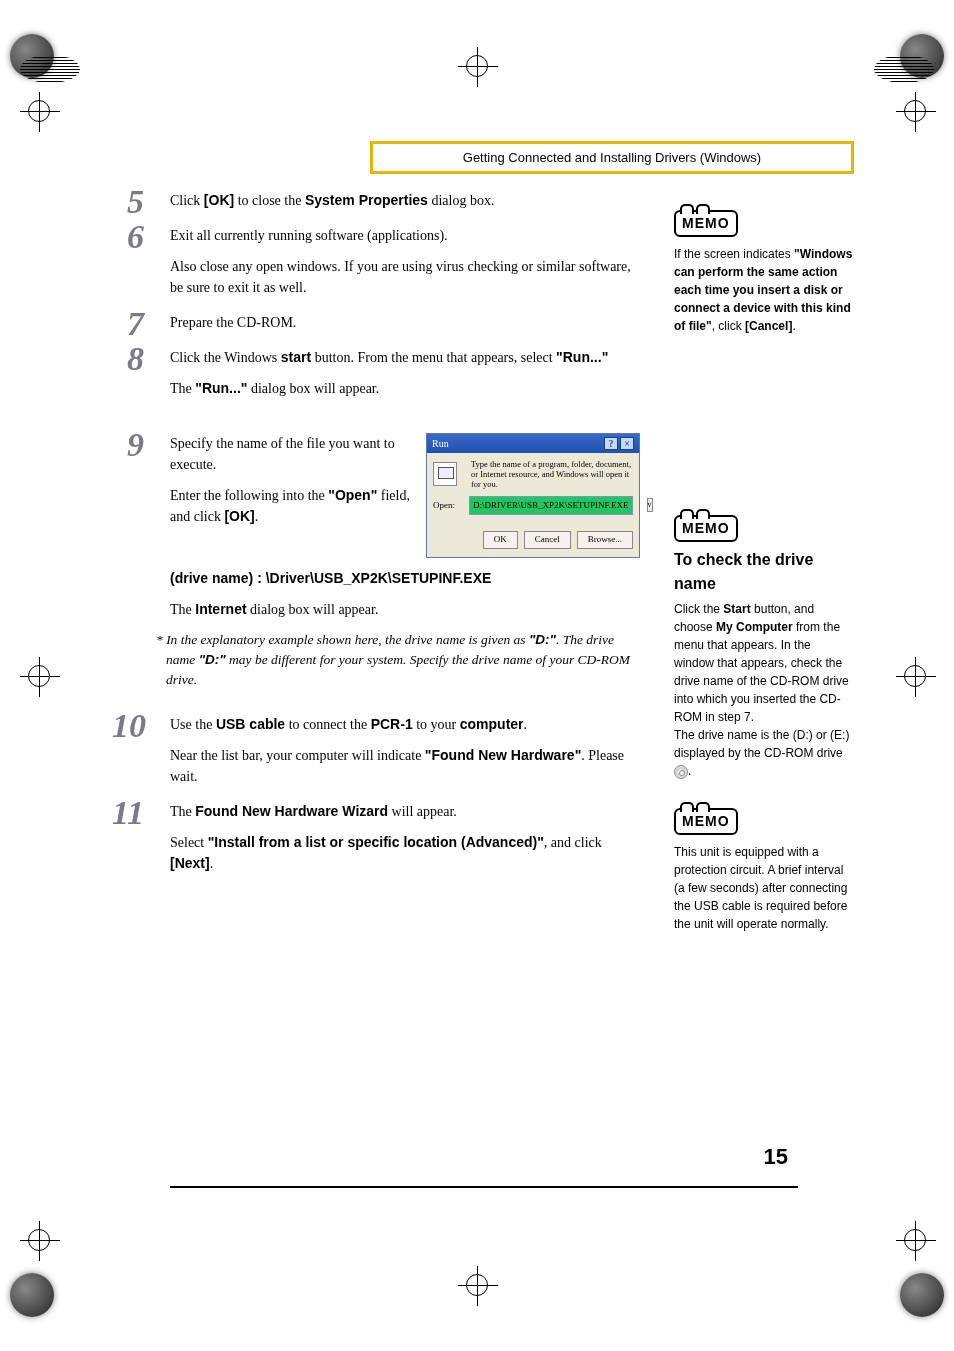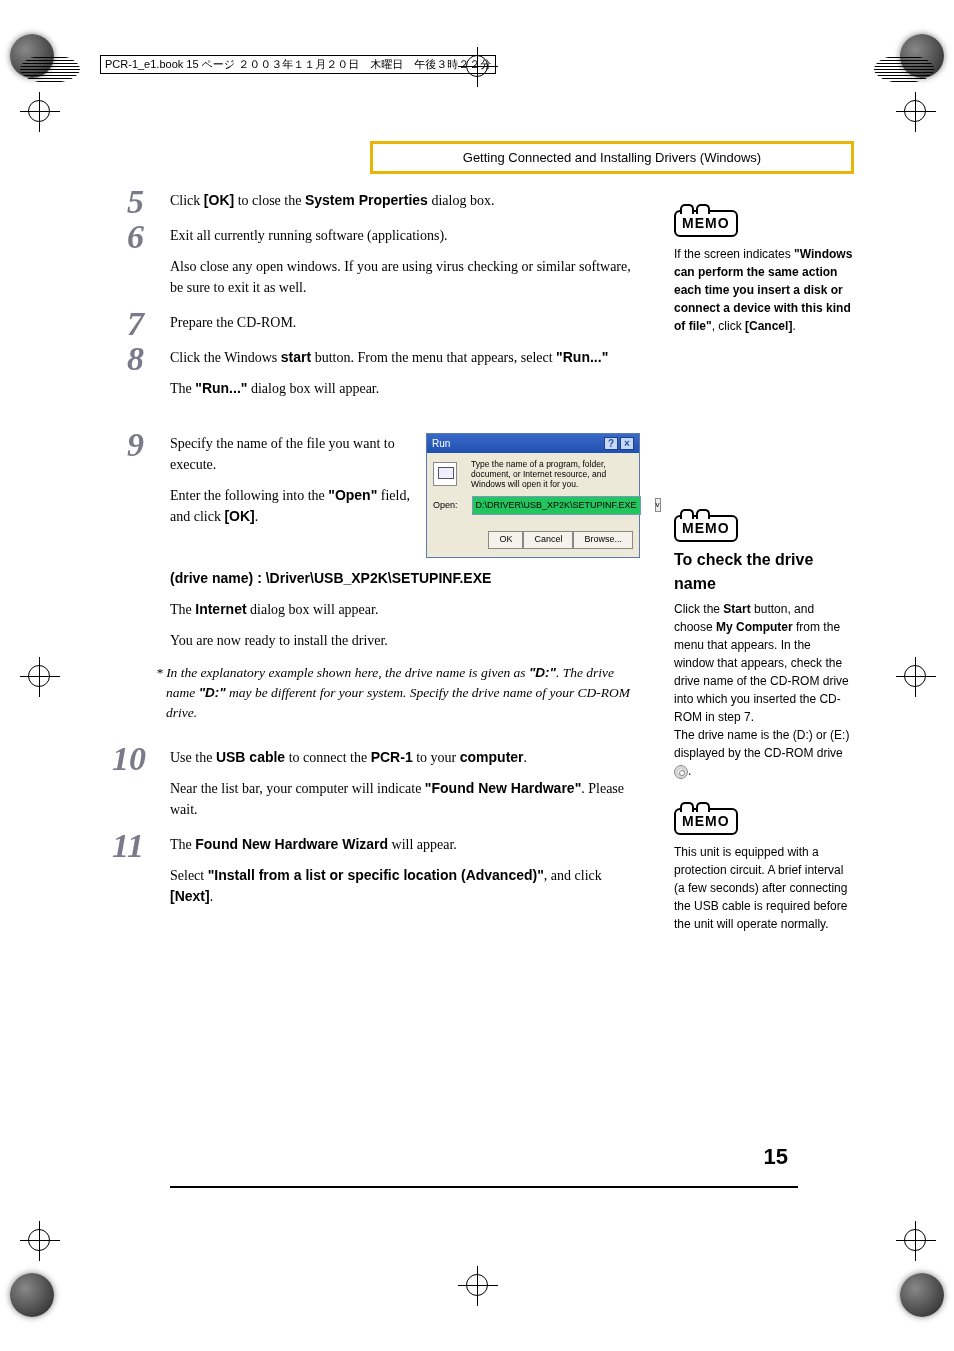--- a/index.html
+++ b/index.html
@@ -108,42 +108,42 @@
   .step-note {
     font-style: italic;
     padding-left: 10px;
     text-indent: -10px;
     font-size: 13.5px;
   }
   .run-dialog {
     float: right;
     width: 214px;
     border: 1px solid #5a7aa8;
-    font-family: Liberation Sans, sans-serif;
+    font-family: Liberation Serif, serif;
     font-size: 9px;
     background: #ece9d8;
     margin-left: 10px;
     margin-bottom: 10px;
   }
   .run-title {
     background: linear-gradient(#3a6ac8,#2050b0);
     color: #fff;
     padding: 2px 5px;
     display: flex; justify-content: space-between; align-items: center;
     font-size: 10px;
   }
   .run-title .wbtns { display:flex; gap:2px;}
   .run-title .wbtn { width:14px; height:13px; background:#c8d8f0; border:1px solid #1a4090; text-align:center; line-height:11px; font-weight:bold; color:#2050b0;}
   .run-body { padding: 6px; }
   .run-row { display:flex; align-items:center; gap:14px; margin-bottom:6px;}
   .run-icon { width:24px; height:24px; border:1px solid #888; background:#fff; flex:none; position:relative;}
   .run-icon::after { content:''; position:absolute; width:14px; height:10px; border:1px solid #555; top:4px; left:4px; background:#eef;}
   .run-desc { flex:1; font-size:8.5px; line-height:1.2;}
   .run-input { flex:1; border:1px solid #7a99bf; background:#22c55e; padding:2px 3px; font-size:9px;}
-  .run-btns { display:flex; justify-content:flex-end; gap:0; padding:4px 6px 8px;}
+  .run-btns { display:flex; justify-content:flex-end; gap:6px; padding:4px 6px 8px;}
   .run-btn { border:1px solid #888; background:#f4f2ea; padding:1px 10px; font-size:9px;}
 
   .memo-head {
     display: inline-block;
     border: 2px solid #000;
     border-radius: 6px;
     padding: 1px 6px;
     font-weight: bold;
     font-family: Arial Black, Arial, sans-serif;
     letter-spacing: 1px;
@@ -219,21 +219,20 @@
     <div class="mark-circle"></div>
   </div>
 <div class="crop mr">
     <div class="mark-circle"></div>
   </div>
 
 <div class="page">
 
   <div class="hatched left"></div>
   <div class="hatched right"></div>
-  <div class="running-head">PCR-1_e1.book 15 ページ ２００３年１１月２０日　木曜日　午後３時２２分</div>
 
   <div class="section-title-box">Getting Connected and Installing Drivers (Windows)</div>
 
   <div class="content clearfix">
 
     <div class="main-col">
 
       <div class="step">
         <div class="step-num">5</div>
         <p>
@@ -292,21 +291,20 @@
         </div>
 
         <p>Specify the name of the file you want to execute.</p>
         <p>
           <span>Enter the following into the </span><span class="sans-bold">"Open"</span><span> field, and click </span><span class="sans-bold">[OK]</span><span>.</span>
         </p>
         <p class="sans-bold" style="clear:both;margin-top:30px;">(drive name) : \Driver\USB_XP2K\SETUPINF.EXE</p>
         <p style="margin-top:10px;">
           <span>The </span><span class="sans-bold">Internet</span><span> dialog box will appear.</span>
         </p>
-        <p style="margin-bottom:12px;">You are now ready to install the driver.</p>
         <p class="step-note" style="margin-left:-14px;">
           <span>*  In the explanatory example shown here, the drive name is given as </span><span class="sans-bold" style="font-style:italic;">"D:"</span><span>. The drive name </span><span class="sans-bold" style="font-style:italic;">"D:"</span><span> may be different for your system. Specify the drive name of your CD-ROM drive.</span>
         </p>
       </div>
 
       <div class="step" style="margin-top:14px;">
         <div class="step-num two">10</div>
         <p>
           <span>Use the </span><span class="sans-bold">USB cable</span><span> to connect the </span><span class="sans-bold">PCR-1</span><span> to your </span><span class="sans-bold">computer</span><span>.</span>
         </p>

